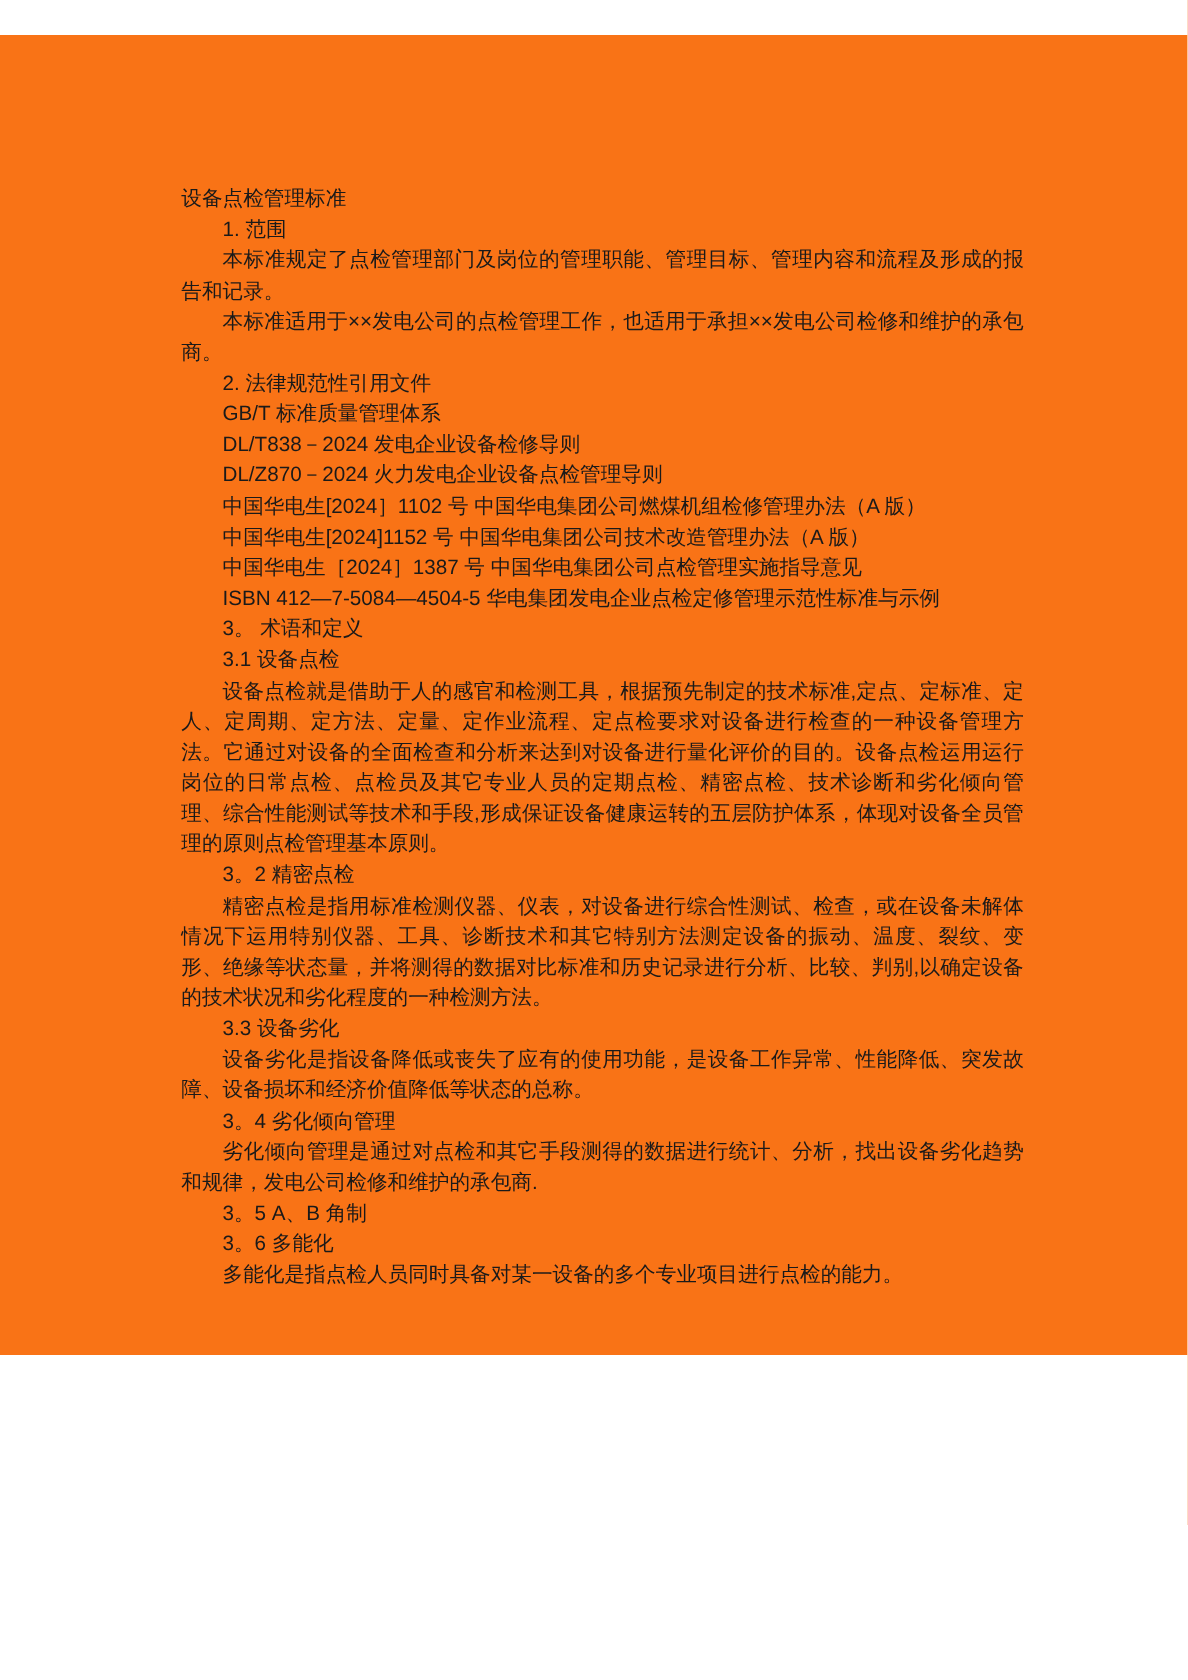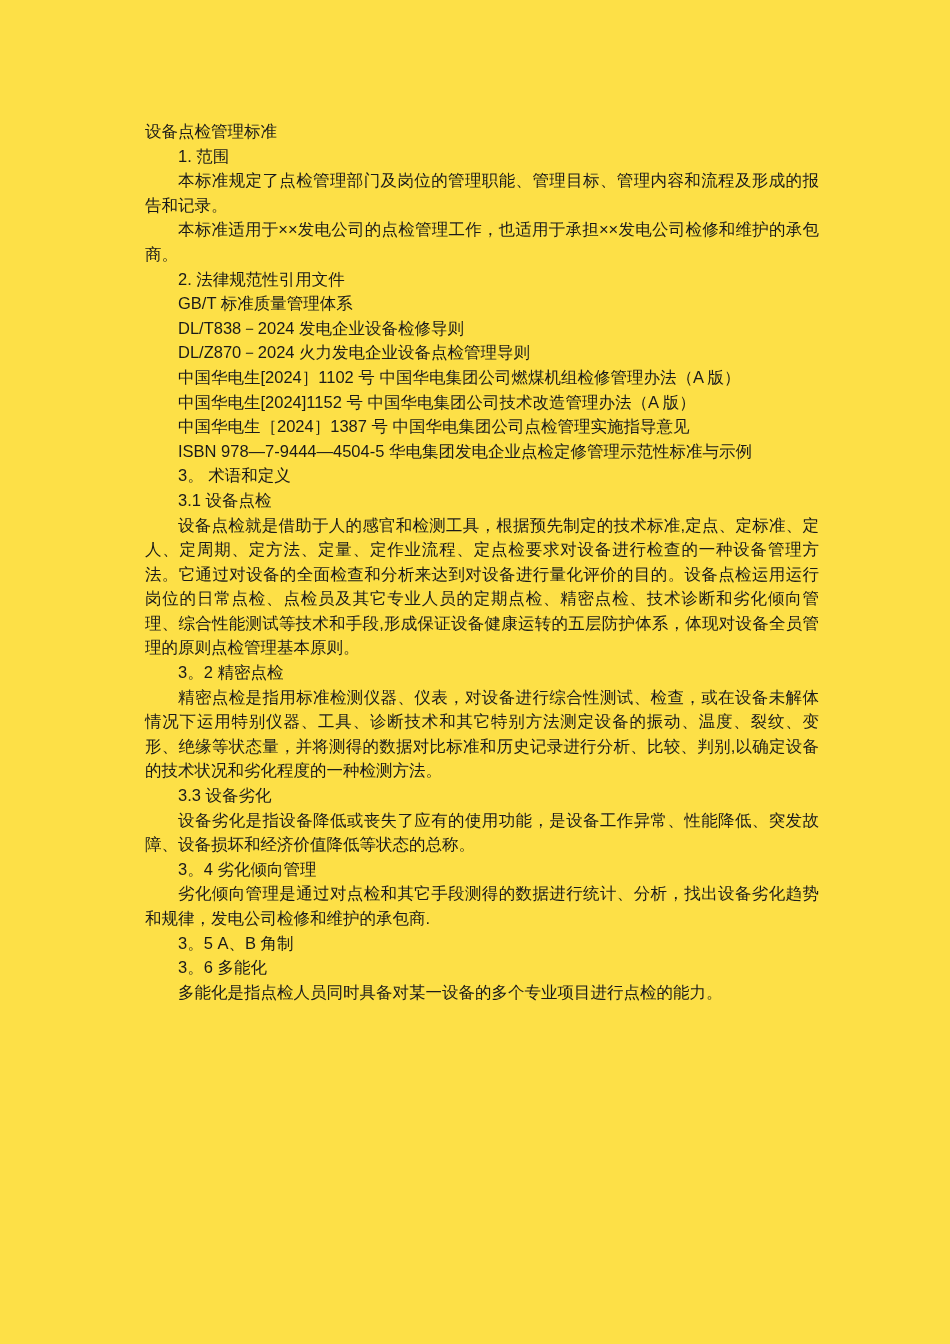--- a/index.html
+++ b/index.html
@@ -6,22 +6,23 @@
     margin: 0;
     padding: 0;
     width: 950px;
     height: 1344px;
     background: #ffffff;
     overflow: hidden;
   }
   .doc-page {
     position: relative;
     width: 950px;
-    height: 1344px;
-    background: #fde047;
+    height: 1056px;
+    background: #f97316;
+    margin-top: 28px;
   }
   .doc-content {
     position: absolute;
     left: 145px;
     top: 119px;
     width: 674px;
     font-family: "Liberation Sans", sans-serif;
     font-size: 16.5px;
     line-height: 24.6px;
     color: #1a1a1a;
@@ -45,21 +46,21 @@
       <p class="heading">1. 范围</p>
       <p class="para">本标准规定了点检管理部门及岗位的管理职能、管理目标、管理内容和流程及形成的报告和记录。</p>
       <p class="para">本标准适用于××发电公司的点检管理工作，也适用于承担××发电公司检修和维护的承包商。</p>
       <p class="heading">2. 法律规范性引用文件</p>
       <p class="ref">GB/T 标准质量管理体系</p>
       <p class="ref">DL/T838－2024 发电企业设备检修导则</p>
       <p class="ref">DL/Z870－2024 火力发电企业设备点检管理导则</p>
       <p class="ref">中国华电生[2024］1102 号 中国华电集团公司燃煤机组检修管理办法（A 版）</p>
       <p class="ref">中国华电生[2024]1152 号 中国华电集团公司技术改造管理办法（A 版）</p>
       <p class="ref">中国华电生［2024］1387 号 中国华电集团公司点检管理实施指导意见</p>
-      <p class="ref">ISBN 978—7-9444—4504-5 华电集团发电企业点检定修管理示范性标准与示例</p>
+      <p class="ref">ISBN 412—7-5084—4504-5 华电集团发电企业点检定修管理示范性标准与示例</p>
       <p class="heading">3。 术语和定义</p>
       <p class="heading">3.1 设备点检</p>
       <p class="para">设备点检就是借助于人的感官和检测工具，根据预先制定的技术标准,定点、定标准、定人、定周期、定方法、定量、定作业流程、定点检要求对设备进行检查的一种设备管理方法。它通过对设备的全面检查和分析来达到对设备进行量化评价的目的。设备点检运用运行岗位的日常点检、点检员及其它专业人员的定期点检、精密点检、技术诊断和劣化倾向管理、综合性能测试等技术和手段,形成保证设备健康运转的五层防护体系，体现对设备全员管理的原则点检管理基本原则。</p>
       <p class="heading">3。2 精密点检</p>
       <p class="para">精密点检是指用标准检测仪器、仪表，对设备进行综合性测试、检查，或在设备未解体情况下运用特别仪器、工具、诊断技术和其它特别方法测定设备的振动、温度、裂纹、变形、绝缘等状态量，并将测得的数据对比标准和历史记录进行分析、比较、判别,以确定设备的技术状况和劣化程度的一种检测方法。</p>
       <p class="heading">3.3 设备劣化</p>
       <p class="para">设备劣化是指设备降低或丧失了应有的使用功能，是设备工作异常、性能降低、突发故障、设备损坏和经济价值降低等状态的总称。</p>
       <p class="heading">3。4 劣化倾向管理</p>
       <p class="para">劣化倾向管理是通过对点检和其它手段测得的数据进行统计、分析，找出设备劣化趋势和规律，发电公司检修和维护的承包商.</p>
       <p class="heading">3。5 A、B 角制</p>

